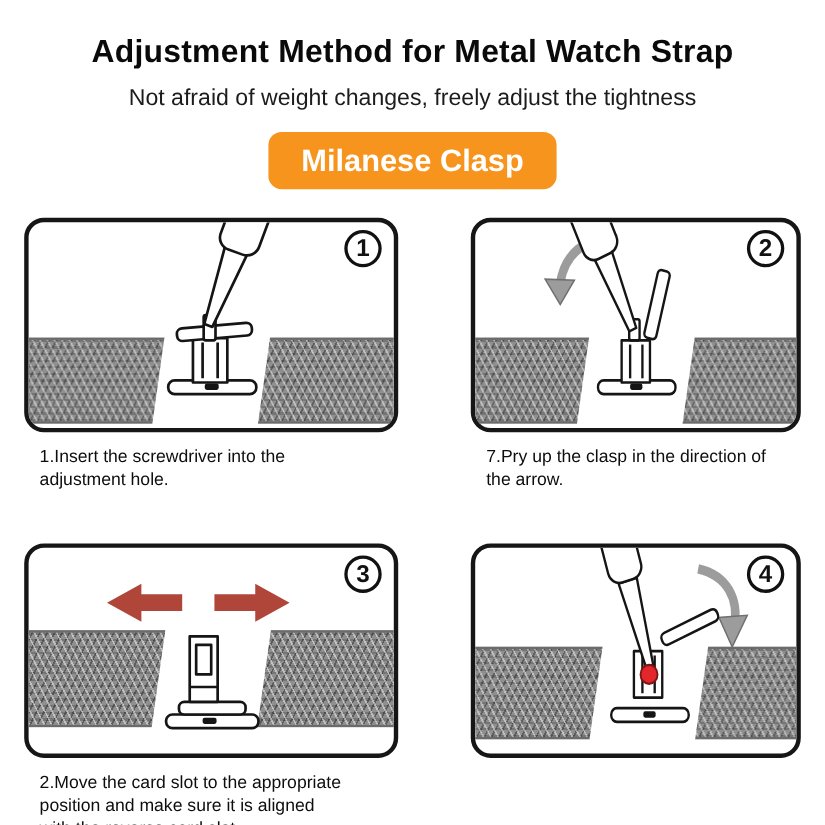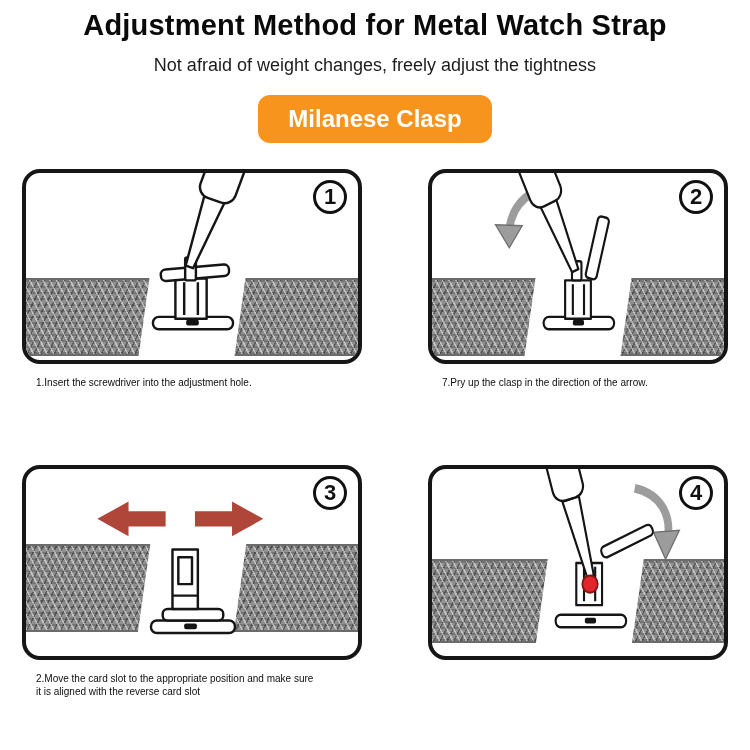--- a/index.html
+++ b/index.html
@@ -4,27 +4,27 @@
 <style>
   * { box-sizing: border-box; }
   html, body { margin: 0; padding: 0; }
   body {
     width: 750px; height: 750px;
     background: #ffffff;
     font-family: "Liberation Sans", sans-serif;
     color: #111;
     overflow: hidden;
   }
-  .header { text-align: center; padding-top: 9px; }
+  .header { text-align: center; padding-top: 31px; }
   .title { font-size: 29px; font-weight: bold; letter-spacing: .2px; color: #0a0a0a; }
-  .subtitle { font-size: 18px; margin-top: 13px; color: #1c1c1c; }
+  .subtitle { font-size: 21px; margin-top: 13px; color: #1c1c1c; }
   .badge {
     display: inline-block; margin-top: 19px;
     background: #F7941E; color: #fff;
-    font-size: 24px; font-weight: bold;
+    font-size: 28px; font-weight: bold;
     padding: 10px 30px; border-radius: 12px;
   }
   .grid {
     display: grid;
     grid-template-columns: 340px 300px;
     column-gap: 66px; row-gap: 25px;
     padding: 26px 22px 0 22px;
   }
   .panel {
     position: relative; height: 195px;
@@ -57,21 +57,21 @@
     position: absolute; top: 7px; right: 11px; z-index: 4;
     width: 34px; height: 34px;
     border: 3px solid #111; border-radius: 50%;
     background: #fff;
     display: flex; align-items: center; justify-content: center;
     font-size: 22px; font-weight: bold;
   }
   .caption {
     margin-top: 12px; min-height: 64px;
     max-width: 292px;
-    font-size: 10px; line-height: 1.32;
+    font-size: 16px; line-height: 1.32;
     padding-left: 14px; color: #0d0d0d;
   }
 </style>
 </head>
 <body>
 
 <div class="header">
   <div class="title">Adjustment Method for Metal Watch Strap</div>
   <div class="subtitle">Not afraid of weight changes, freely adjust the tightness</div>
   <div><span class="badge">Milanese Clasp</span></div>

